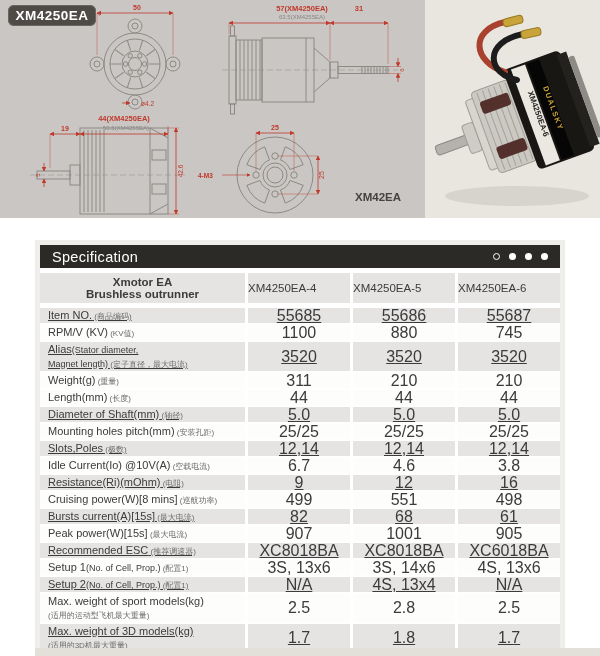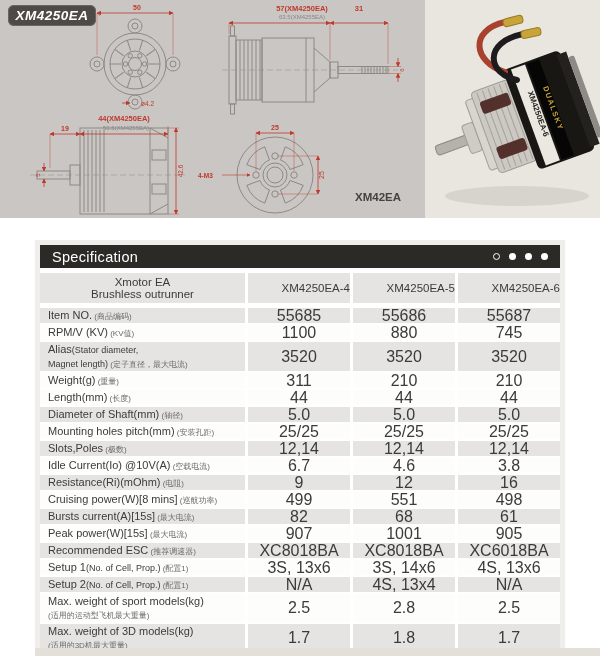--- a/index.html
+++ b/index.html
@@ -3,43 +3,43 @@
 <meta charset="utf-8">
 <style>
   html,body{margin:0;padding:0;background:#ffffff;}
   .page{position:relative;width:600px;height:656px;background:#fff;overflow:hidden;
         font-family:"Liberation Sans",sans-serif;color:#3b3b3b;}
 
   
   .drawings-panel{position:absolute;left:0;top:0;width:425px;height:218px;background:#c9c6c3;}
   .badge{position:absolute;left:8px;top:5px;width:88px;height:21px;background:#4e4b47;
          color:#fff;border-radius:6px;font-size:13.5px;font-weight:bold;letter-spacing:.5px;
-         display:flex;align-items:center;justify-content:center;box-shadow:0 0 0 1px #6a6762 inset;font-style:italic;}
+         display:flex;align-items:center;justify-content:center;box-shadow:0 0 0 1px #6a6762 inset;}
   .drawings-svg{position:absolute;left:0;top:0;}
 
   
   .photo-panel{position:absolute;left:425px;top:0;width:175px;height:218px;background:#e9e6df;}
 
   
   .spec-panel{position:absolute;left:35px;top:240px;width:530px;height:420px;
               background:#f0eeeb;box-sizing:border-box;padding:5px;}
   .spec-inner{background:#fff;width:100%;height:100%;box-sizing:border-box;}
   .spec-bar{height:23px;background:#2b2a27;color:#fff;display:flex;align-items:center;
             padding:0 12px;margin-bottom:3px;}
   .spec-bar .title{font-size:14.5px;letter-spacing:.3px;}
   .dots{margin-left:auto;display:flex;gap:9px;align-items:center;}
   .dot{width:7px;height:7px;border-radius:50%;background:#fff;}
   .dot.ring{width:5px;height:5px;background:transparent;border:1.5px solid #fff;}
 
   table.spec{border-collapse:separate;border-spacing:0;width:520px;table-layout:fixed;}
   table.spec td{padding:0;vertical-align:middle;line-height:12px;}
   tr.header-row td{height:30px;background:#e6e4e2;border-bottom:3px solid #fff;}
-  .corner-cell{text-align:center;font-size:11.5px;line-height:13px;}
-  .col-head{border-left:3px solid #fff;text-align:right;font-size:11.5px;}
-  tr.shade td{background:#e6e4e2;}
+  .corner-cell{text-align:center;font-size:11.5px;line-height:13px;font-weight:bold;}
+  .col-head{border-left:3px solid #fff;text-align:left;font-size:11.5px;}
+  tr.shade td{background:#e6e4e2;text-decoration:underline;}
   tr.plain td{background:#fdfdfc;}
   tr td{border-top:2px solid #fff;}
   tr.r-s td{height:13px;}
   tr.r-t td{height:24px;}
   .label-cell{padding-left:8px !important;text-align:left;}
   .en{font-size:11px;color:#3b3b3b;}
   .ens{font-size:9px;color:#3b3b3b;}
   .cn{font-size:8px;color:#6b6b6b;}
   .lline,.lline2{white-space:nowrap;line-height:12px;}
   .value-cell{border-left:3px solid #fff;text-align:center;font-size:16px;color:#3b3b3b;}

